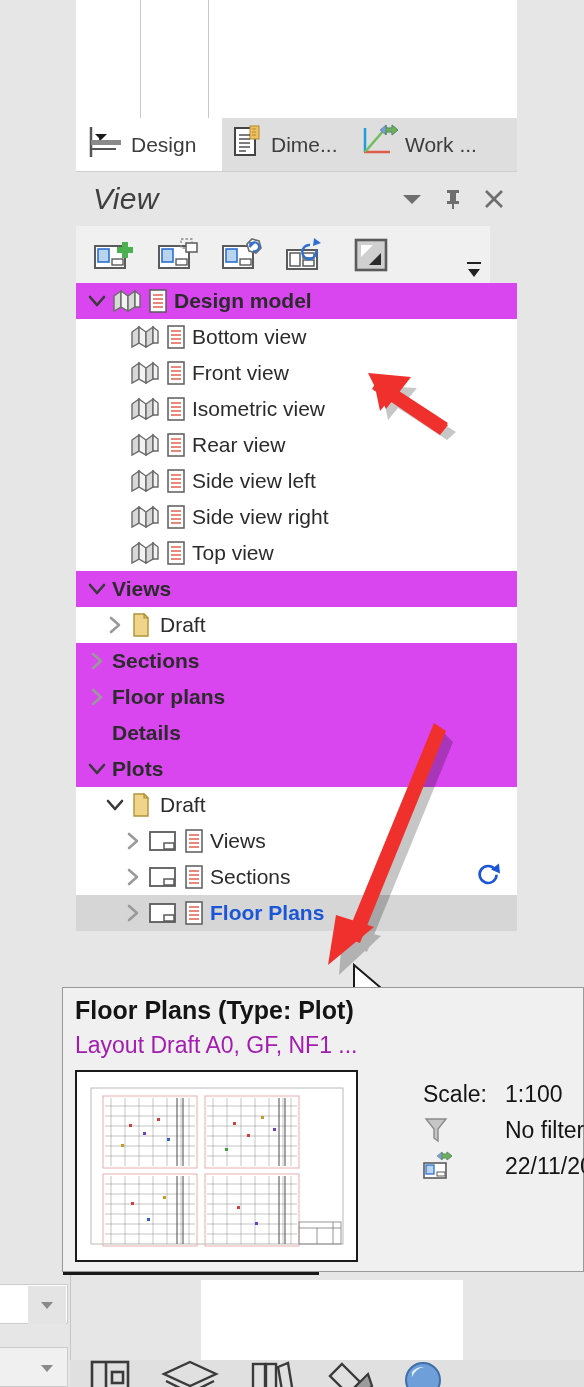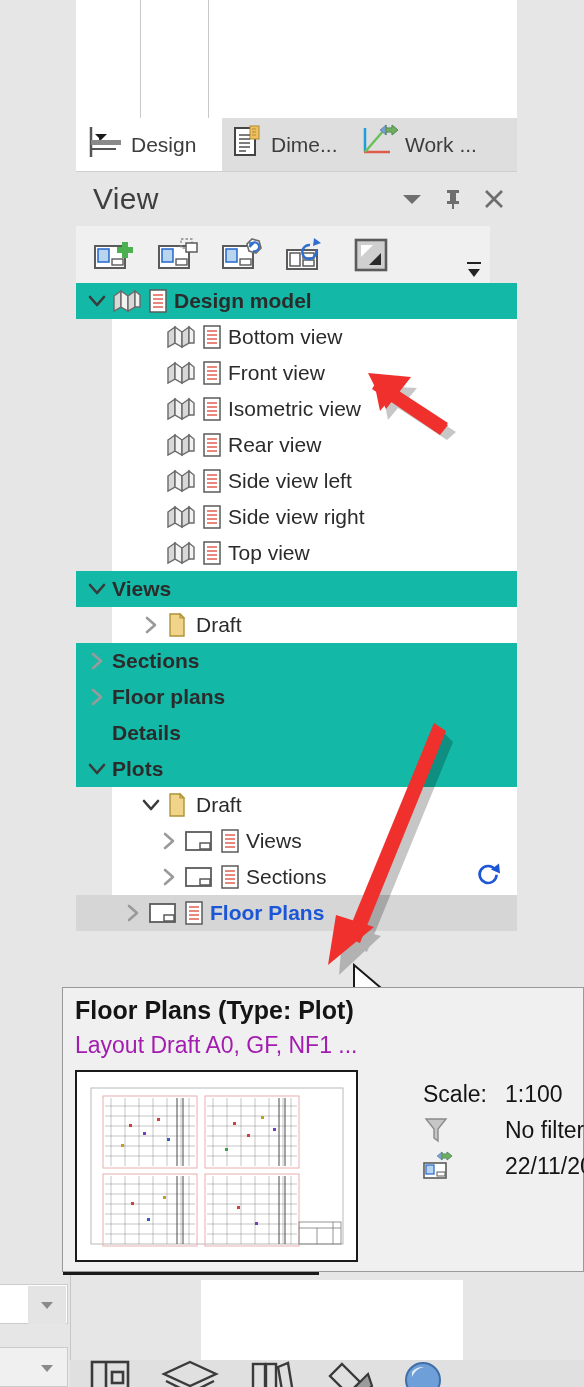--- a/index.html
+++ b/index.html
@@ -29,43 +29,43 @@
   .tab.active { background: #ffffff; }
   .tab .ico { flex: 0 0 auto; display: block; }
   .tab-storey { left: 0; width: 146px; }
   .tab-dim    { left: 146px; width: 128px; }
   .tab-work   { left: 274px; width: 160px; }
 
   
   .panel { position: absolute; left: 76px; top: 172px; width: 441px; height: 818px; background: #e6e6e6; }
   .panel-header {
     position: relative; height: 54px; display: flex; align-items: center;
-    padding-left: 17px; background: #e6e6e6;
+    padding-left: 17px; background: #e6e6e6; font-style: italic;
   }
   .panel-title { font-size: 30px; color: #3f3f3f; letter-spacing: .3px; }
   .panel-hdr-btns { position: absolute; right: 10px; top: 0; height: 54px; display: flex; align-items: center; gap: 15px; }
   .hdr-btn { width: 26px; height: 26px; display: flex; align-items: center; justify-content: center; cursor: default; }
 
   
   .toolbar {
     position: absolute; left: 0; top: 54px; width: 414px; height: 57px;
     background: #f0f0f0; display: flex; align-items: center; padding-left: 8px; gap: 2px;
   }
   .tb-btn { width: 62px; height: 55px; display: flex; flex-direction: column; align-items: center; justify-content: center; cursor: default; }
   .tb-btn .lbl { font-size: 11.5px; font-weight: bold; color: #2f2f2f; margin-top: 1px; letter-spacing: -.3px; }
   .toolbar-overflow { position: absolute; right: 6px; top: 33px; width: 20px; height: 22px; cursor: default; }
 
   
   .tree { position: absolute; left: 0; top: 111px; width: 441px; height: 707px; background: #e6e6e6; font-size: 21px; }
   .trow {
     position: relative; display: flex; align-items: center; height: 36px;
     color: #2b2b2b; white-space: nowrap; cursor: default;
   }
-  .trow.white { background: #ffffff; margin-left: 36px; }
-  .trow.grey  { background: #14b8a6; }
+  .trow.white { background: #ffffff; }
+  .trow.grey  { background: #d946ef; }
   .trow.sel   { background: #d6d6d6; }
   .trow .twist { width: 30px; flex: 0 0 30px; display: flex; align-items: center; justify-content: center; }
   .trow .ico   { flex: 0 0 auto; display: flex; align-items: center; justify-content: center; margin-right: 6px; }
   .trow .label { font-size: 21px; }
   .trow .label.bold { font-weight: bold; color: #2b2b2b; }
   .trow .label.sel  { font-weight: bold; color: #1a56d6; }
   .trow .trail { position: absolute; right: 14px; top: 50%; transform: translateY(-50%); }
 
   
   .arrow { position: absolute; pointer-events: none; }

